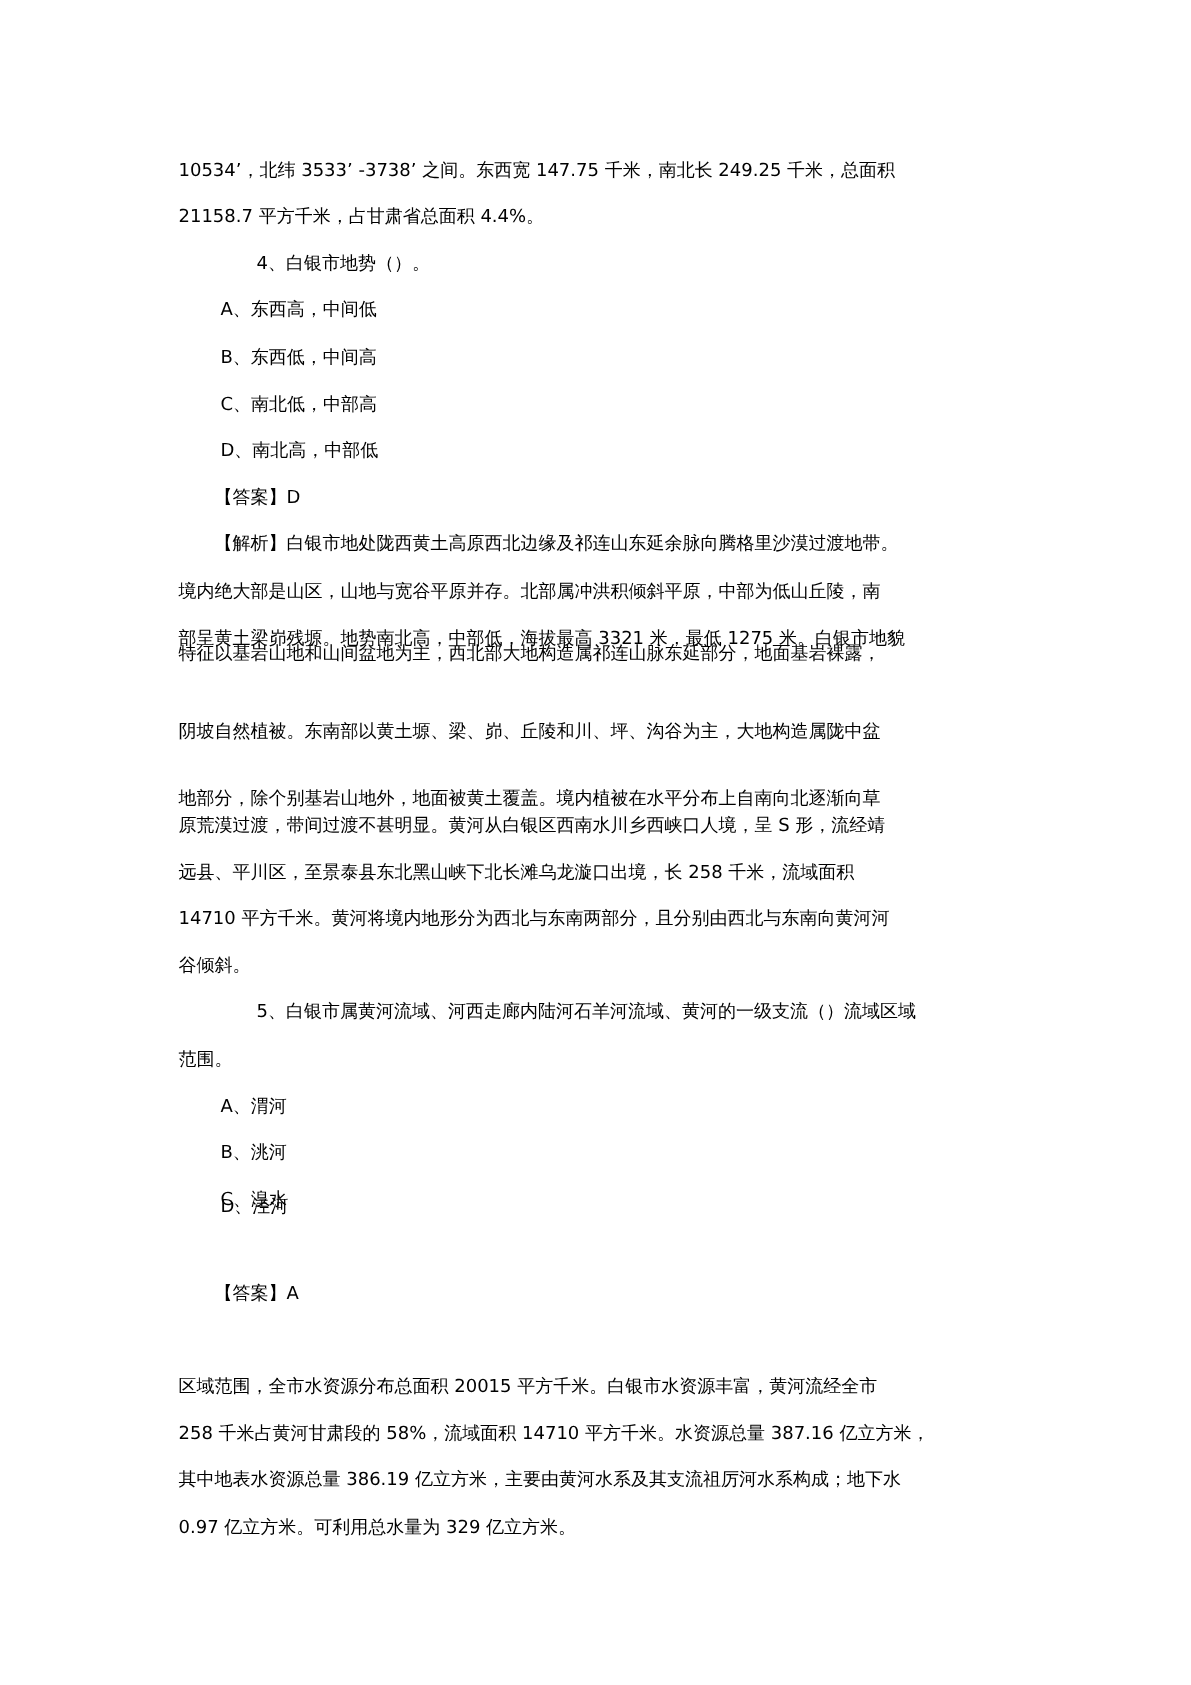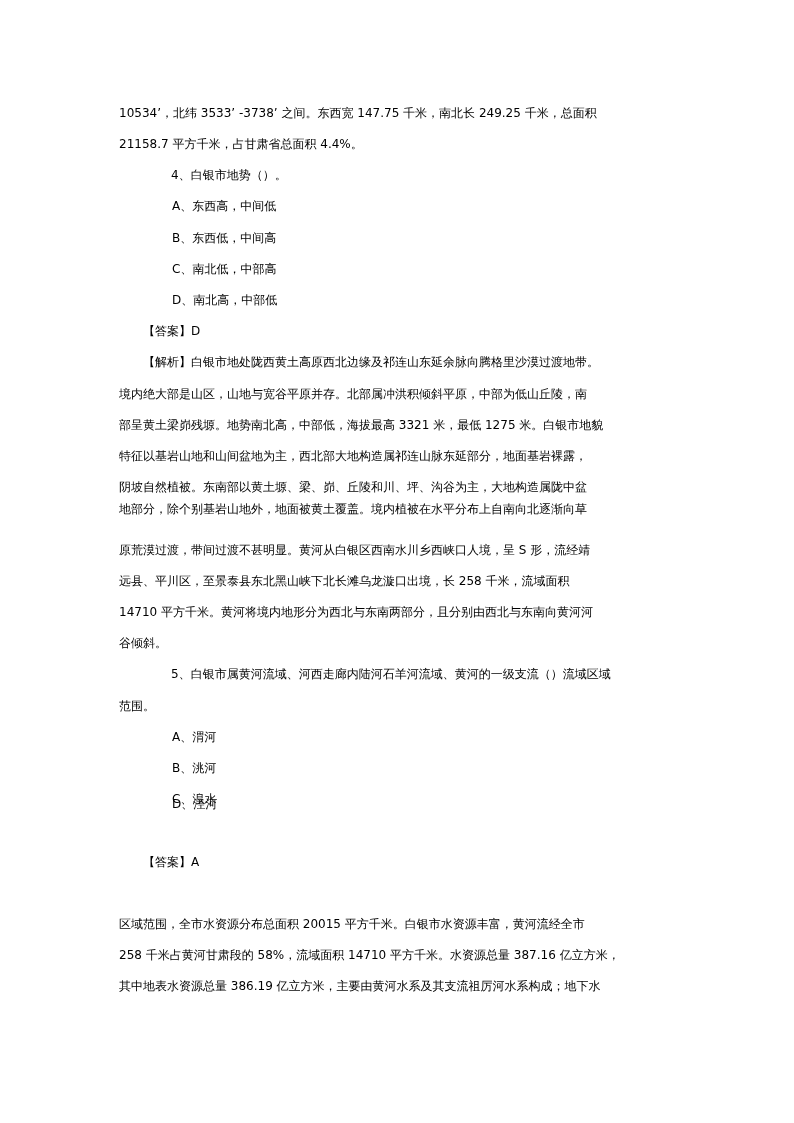--- a/index.html
+++ b/index.html
@@ -2,54 +2,55 @@
 <html><head>
 <meta charset="utf-8">
 <style>
   html, body { margin: 0; padding: 0; background: #ffffff; }
   body { width: 794px; height: 1123px; position: relative; overflow: hidden;
          font-family: "DejaVu Sans", "Liberation Sans", sans-serif; color: #000; }
   .page { position: absolute; left: 0; top: 0; width: 794px; height: 1123px; }
   .line { position: absolute; left: 119px; font-size: 12px; line-height: 18px;
           white-space: nowrap; letter-spacing: 0; }
   .ind { left: 147px; margin-left: 24px; }
-  .opt { left: 147px; margin-left: 25px; }
+  .opt { left: 147px; }
   .ans { left: 143px; text-align: right; }
 </style>
 </head>
 <body>
 
 <div class="page">
 
   <div class="line" style="top:104px">10534’，北纬 3533’ -3738’ 之间。东西宽 147.75 千米，南北长 249.25 千米，总面积</div>
   <div class="line" style="top:135px">21158.7 平方千米，占甘肃省总面积 4.4%。</div>
 
   <div class="line ind" style="top:166px">4、白银市地势（）。</div>
   <div class="line opt" style="top:197px">A、东西高，中间低</div>
   <div class="line opt" style="top:229px">B、东西低，中间高</div>
   <div class="line opt" style="top:260px">C、南北低，中部高</div>
   <div class="line opt" style="top:291px">D、南北高，中部低</div>
   <div class="line ans" style="top:322px">【答案】D</div>
 
   <div class="line" style="top:385px">境内绝大部是山区，山地与宽谷平原并存。北部属冲洪积倾斜平原，中部为低山丘陵，南</div>
   <div class="line ans" style="top:353px">【解析】白银市地处陇西黄土高原西北边缘及祁连山东延余脉向腾格里沙漠过渡地带。</div>
   <div class="line" style="top:416px">部呈黄土梁峁残塬。地势南北高，中部低，海拔最高 3321 米，最低 1275 米。白银市地貌</div>
-  <div class="line" style="top:447px">特征以基岩山地和山间盆地为主，西北部大地构造属祁连山脉东延部分，地面基岩裸露，</div>
+  <div class="line" style="top:426px">特征以基岩山地和山间盆地为主，西北部大地构造属祁连山脉东延部分，地面基岩裸露，</div>
   <div class="line" style="top:478px">阴坡自然植被。东南部以黄土塬、梁、峁、丘陵和川、坪、沟谷为主，大地构造属陇中盆</div>
-  <div class="line" style="top:500px">地部分，除个别基岩山地外，地面被黄土覆盖。境内植被在水平分布上自南向北逐渐向草</div>
+  <div class="line" style="top:523px">地部分，除个别基岩山地外，地面被黄土覆盖。境内植被在水平分布上自南向北逐渐向草</div>
   <div class="line" style="top:541px">原荒漠过渡，带间过渡不甚明显。黄河从白银区西南水川乡西峡口人境，呈 S 形，流经靖</div>
   <div class="line" style="top:572px">远县、平川区，至景泰县东北黑山峡下北长滩乌龙漩口出境，长 258 千米，流域面积</div>
   <div class="line" style="top:603px">14710 平方千米。黄河将境内地形分为西北与东南两部分，且分别由西北与东南向黄河河</div>
   <div class="line" style="top:634px">谷倾斜。</div>
 
   <div class="line ind" style="top:665px">5、白银市属黄河流域、河西走廊内陆河石羊河流域、黄河的一级支流（）流域区域</div>
   <div class="line" style="top:697px">范围。</div>
   <div class="line opt" style="top:728px">A、渭河</div>
   <div class="line opt" style="top:759px">B、洮河</div>
   <div class="line opt" style="top:790px">C、湟水</div>
   <div class="line opt" style="top:795px">D、泾河</div>
   <div class="line ans" style="top:853px">【答案】A</div>
 
   <div class="line" style="top:915px">区域范围，全市水资源分布总面积 20015 平方千米。白银市水资源丰富，黄河流经全市</div>
   <div class="line" style="top:946px">258 千米占黄河甘肃段的 58%，流域面积 14710 平方千米。水资源总量 387.16 亿立方米，</div>
   <div class="line" style="top:977px">其中地表水资源总量 386.19 亿立方米，主要由黄河水系及其支流祖厉河水系构成；地下水</div>
+  <div class="line" style="top:1009px">0.97 亿立方米。可利用总水量为 329 亿立方米。</div>
 
 </div>
 
 </body></html>

